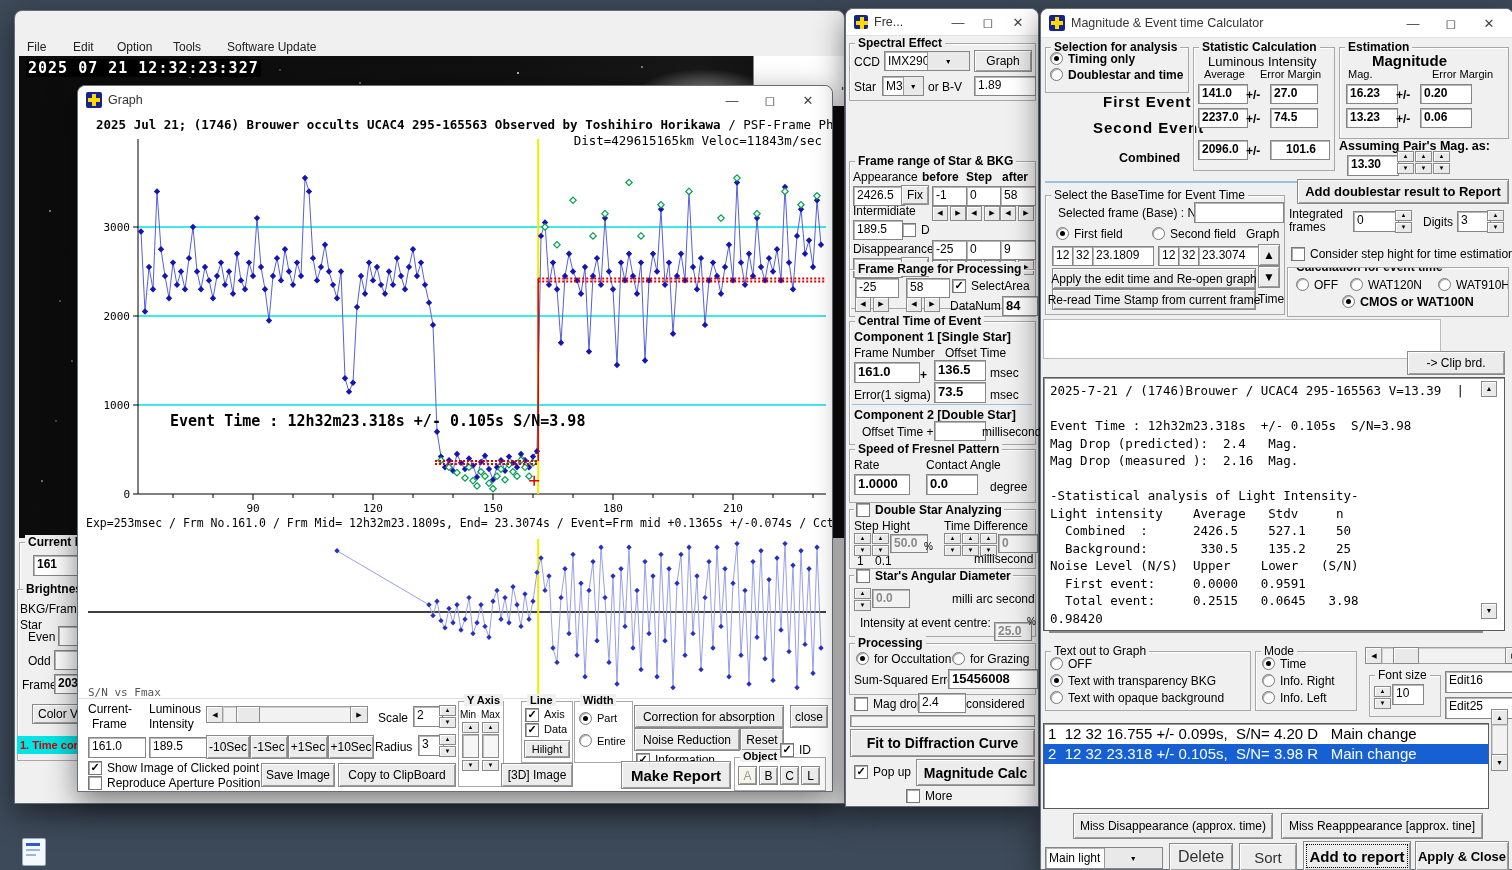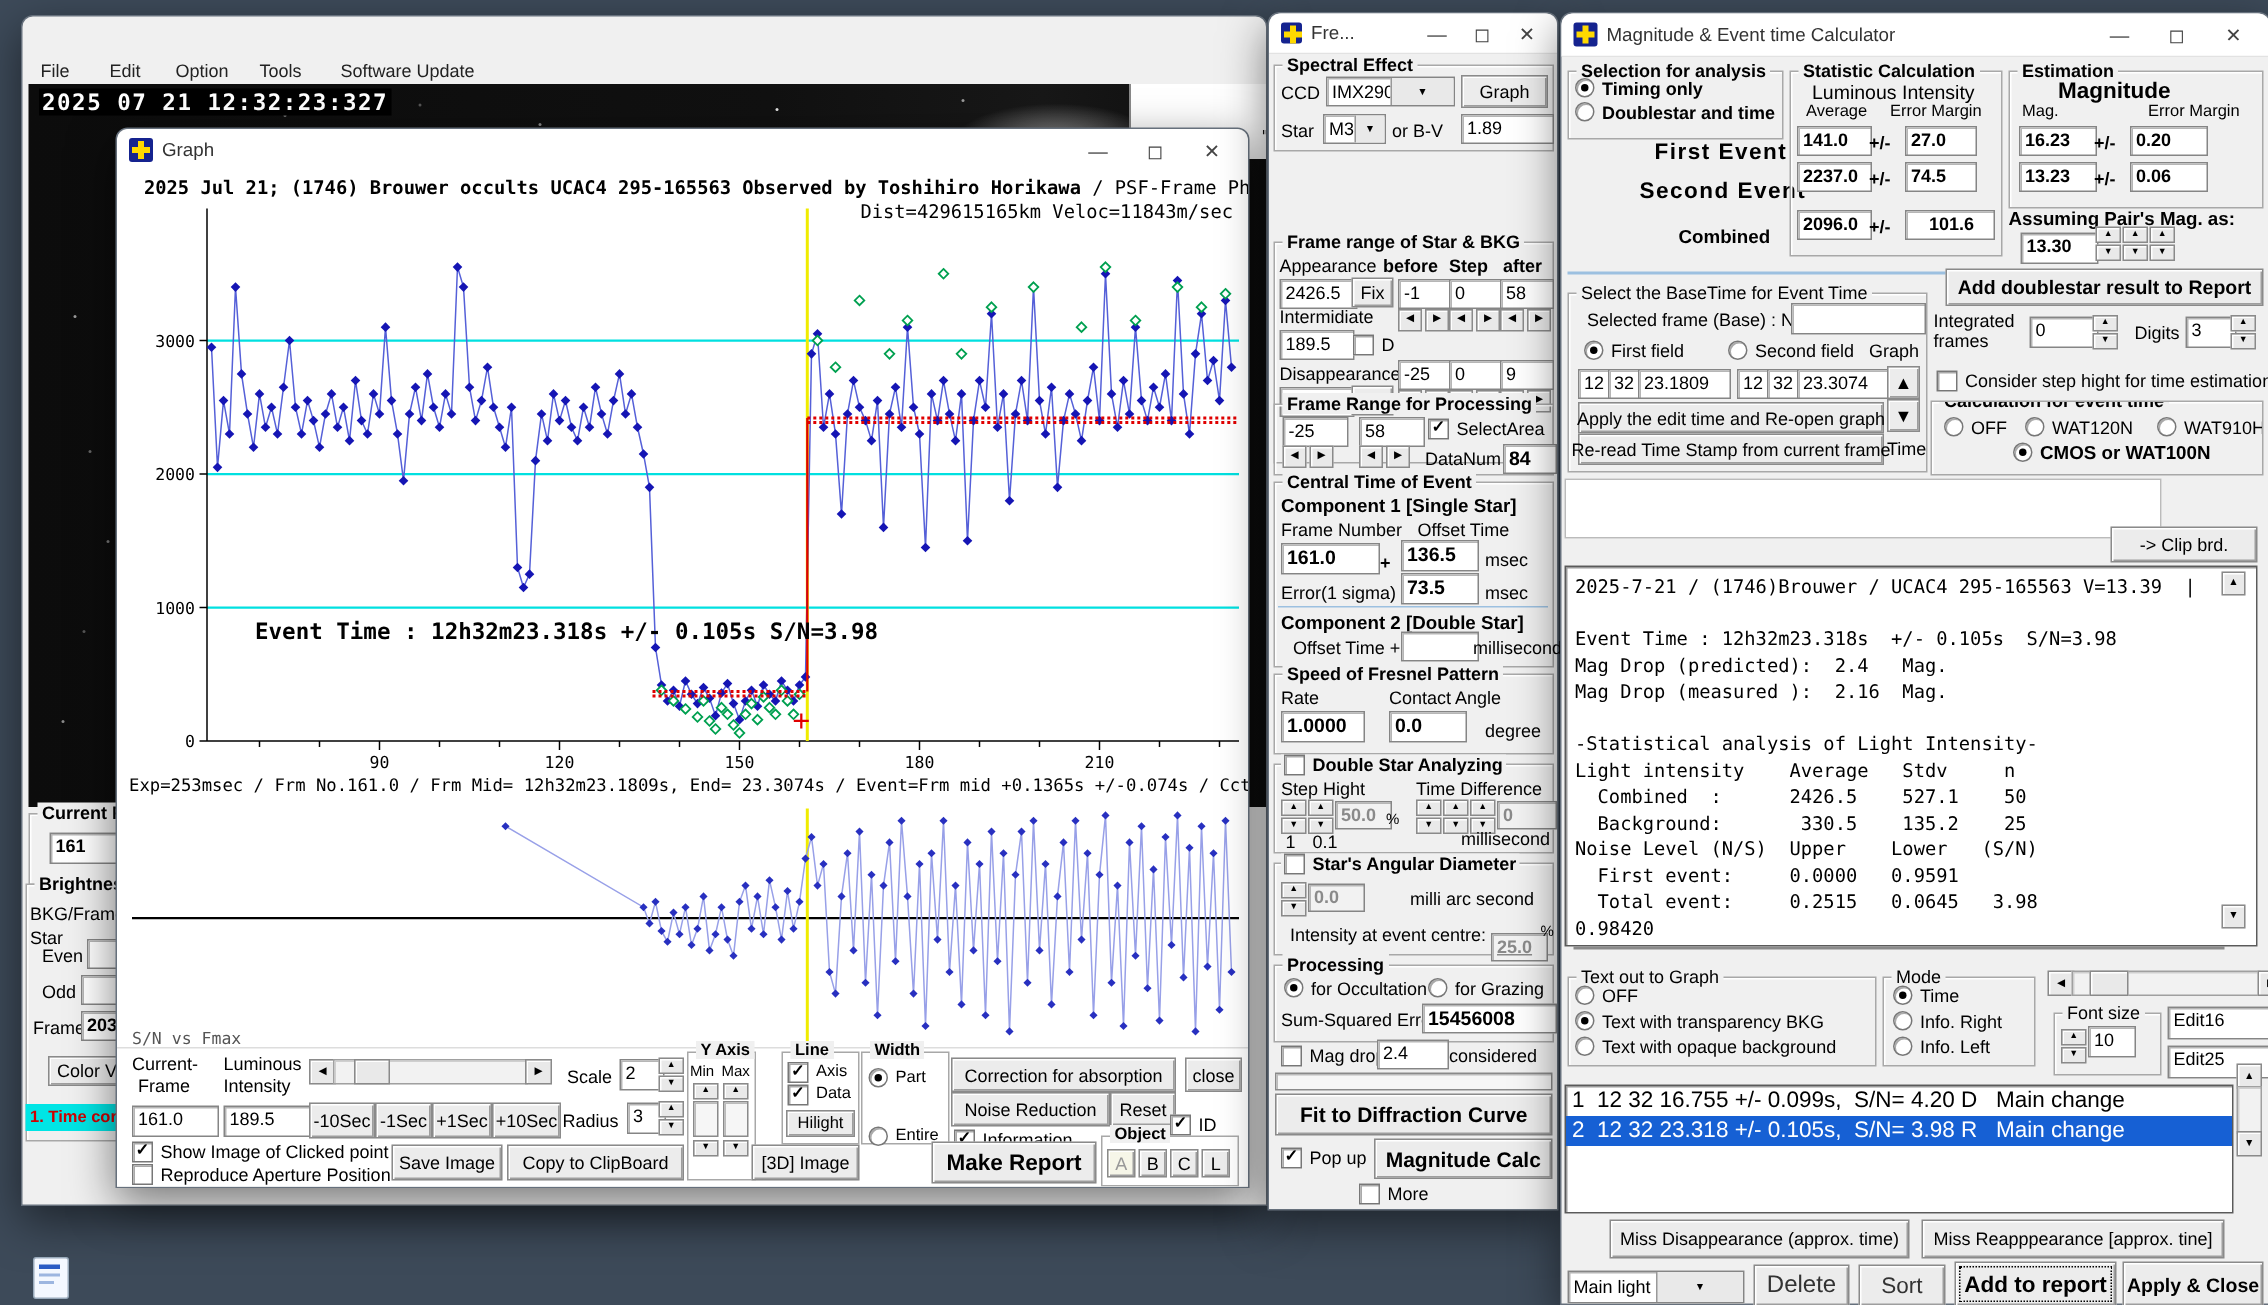--- a/index.html
+++ b/index.html
@@ -525,21 +525,21 @@
             </div>
           <div class="btn" style="left:2px;top:38px;width:44px;height:16px;font-size:11px;">Hilight</div>
         </div>
 
         <div class="gb" style="left:496px;top:2px;width:57px;height:60px;">
           <b class="lg" style="font-size:11px;">Width</b>
           <div class="rad on" style="left:4px;top:10px;">
               <i></i>
               <span style="font-size:11px;">Part</span>
             </div>
-          <div class="rad" style="left:4px;top:49px;">
+          <div class="rad" style="left:4px;top:32px;align-items:center;">
               <i></i>
               <span style="font-size:11px;">Entire</span>
             </div>
         </div>
 
         <div class="btn" style="left:556px;top:6px;width:148px;height:21px;">Correction for absorption</div>
         <div class="btn" style="left:556px;top:29px;width:104px;height:21px;">Noise Reduction</div>
         <div class="btn" style="left:662px;top:29px;width:42px;height:21px;">Reset</div>
         <div class="cb on" style="left:558px;top:54px;">
             <i></i>
@@ -737,21 +737,21 @@
     <div class="gb" style="left:3px;top:566px;width:185px;height:60px;">
       <div class="cb" style="left:4px;top:-7px;background:#f0f0f0;padding:0 2px;">
           <i></i>
           <span class="b" style="font-size:12px;">Star's Angular Diameter</span>
         </div>
       <div class="spn" style="left:4px;top:12px;">
           <b>▲</b>
           <b>▼</b>
         </div>
       <div class="tf dis" style="left:22px;top:13px;width:30px;height:15px;">0.0</div>
-      <span class="lbl" style="left:58px;top:16px;padding-left:32px;">milli arc second</span>
+      <span class="lbl" style="left:70px;top:16px;padding-left:32px;">milli arc second</span>
       <span class="lbl" style="left:10px;top:40px;">Intensity at event centre:</span>
       <div class="tf dis" style="left:144px;top:46px;width:30px;height:15px;text-decoration:underline;">25.0</div>
       <span class="lbl" style="left:177px;top:40px;font-size:10px;">%</span>
     </div>
 
     <div class="gb" style="left:3px;top:634px;width:185px;height:50px;">
       <b class="lg">Processing</b>
       <div class="rad on" style="left:6px;top:8px;">
           <i></i>
           <span>for Occultation</span>

